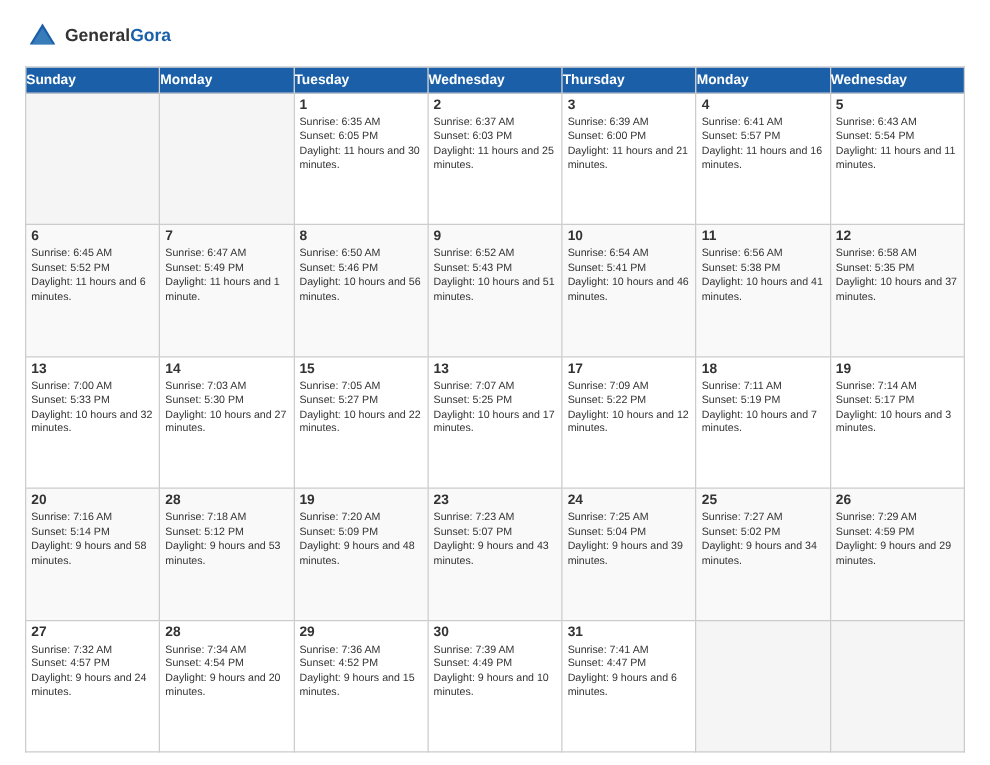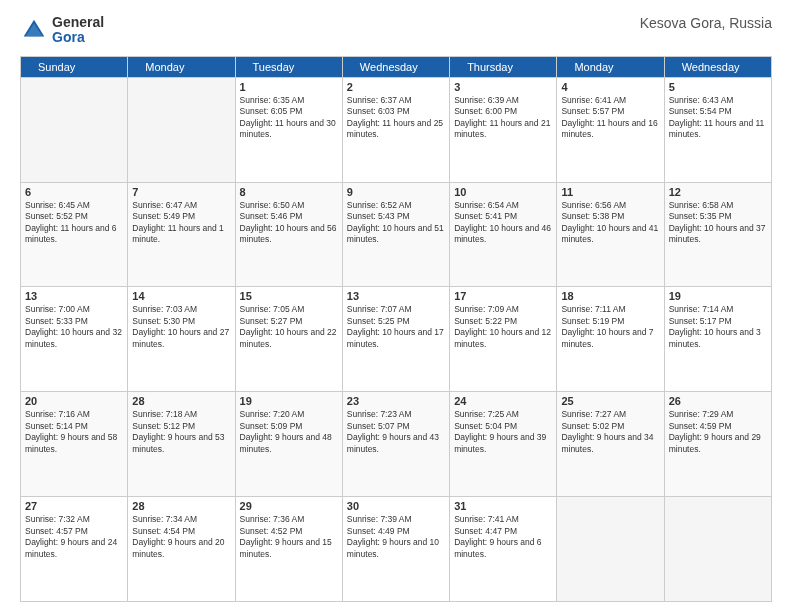--- a/index.html
+++ b/index.html
@@ -23,21 +23,21 @@
       align-items: flex-start;
       margin-bottom: 10px;
     }
     .logo {
       display: flex;
       align-items: center;
       gap: 4px;
     }
     .logo-text {
       display: flex;
-      flex-direction: column;
+      flex-direction: row;
       line-height: 1.1;
       justify-content: space-between;
     }
     .logo-general {
       font-size: 14px;
       font-weight: bold;
       color: #333;
     }
     .logo-blue {
       font-size: 14px;
@@ -65,22 +65,22 @@
       flex: 1;
       border: 1px solid #ccc;
       border-collapse: collapse;
       width: 100%;
       table-layout: fixed;
     }
     .calendar th {
       background-color: #1a5fa8;
       color: #fff;
       font-size: 11px;
-      font-weight: normal;
-      padding: 4px 17px;
+      font-weight: bold;
+      padding: 4px 0;
       text-align: left;
       border: 1px solid #ccc;
     }
     .calendar td {
       border: 1px solid #ccc;
       vertical-align: top;
       padding: 3px 4px;
       font-size: 9px;
       color: #333;
       height: 78px;
@@ -117,21 +117,20 @@
       <svg class="logo-icon" viewBox="0 0 30 30">
         <polygon points="15,4 26,22 4,22" fill="#1a5fa8"></polygon>
         <polygon points="15,8 24,22 6,22" fill="#5599cc" opacity="0.5"></polygon>
       </svg>
       <div class="logo-text">
         <span class="logo-general">General</span>
         <span class="logo-blue">Gora</span>
       </div>
     </div>
     <div class="title-block">
-      <div class="subtitle">Kesova Gora, Russia</div>
     </div>
   </div>
 
   <table class="calendar">
     <thead>
       <tr>
         <th>Sunday</th>
         <th>Monday</th>
         <th>Tuesday</th>
         <th>Wednesday</th>

